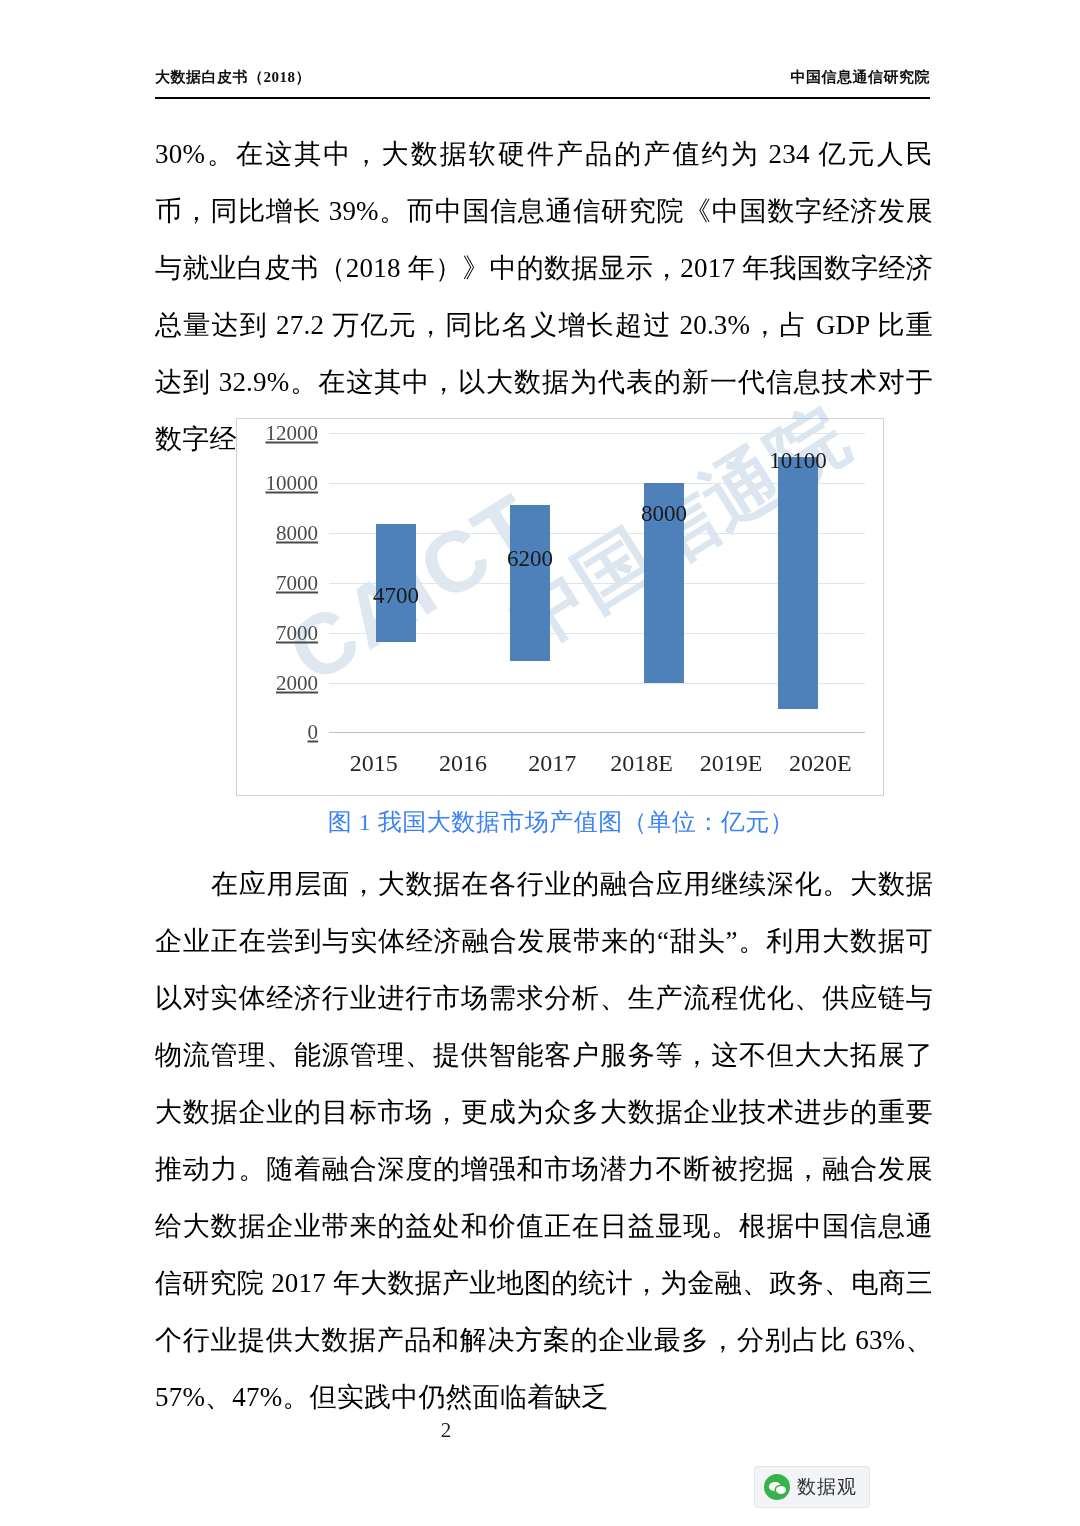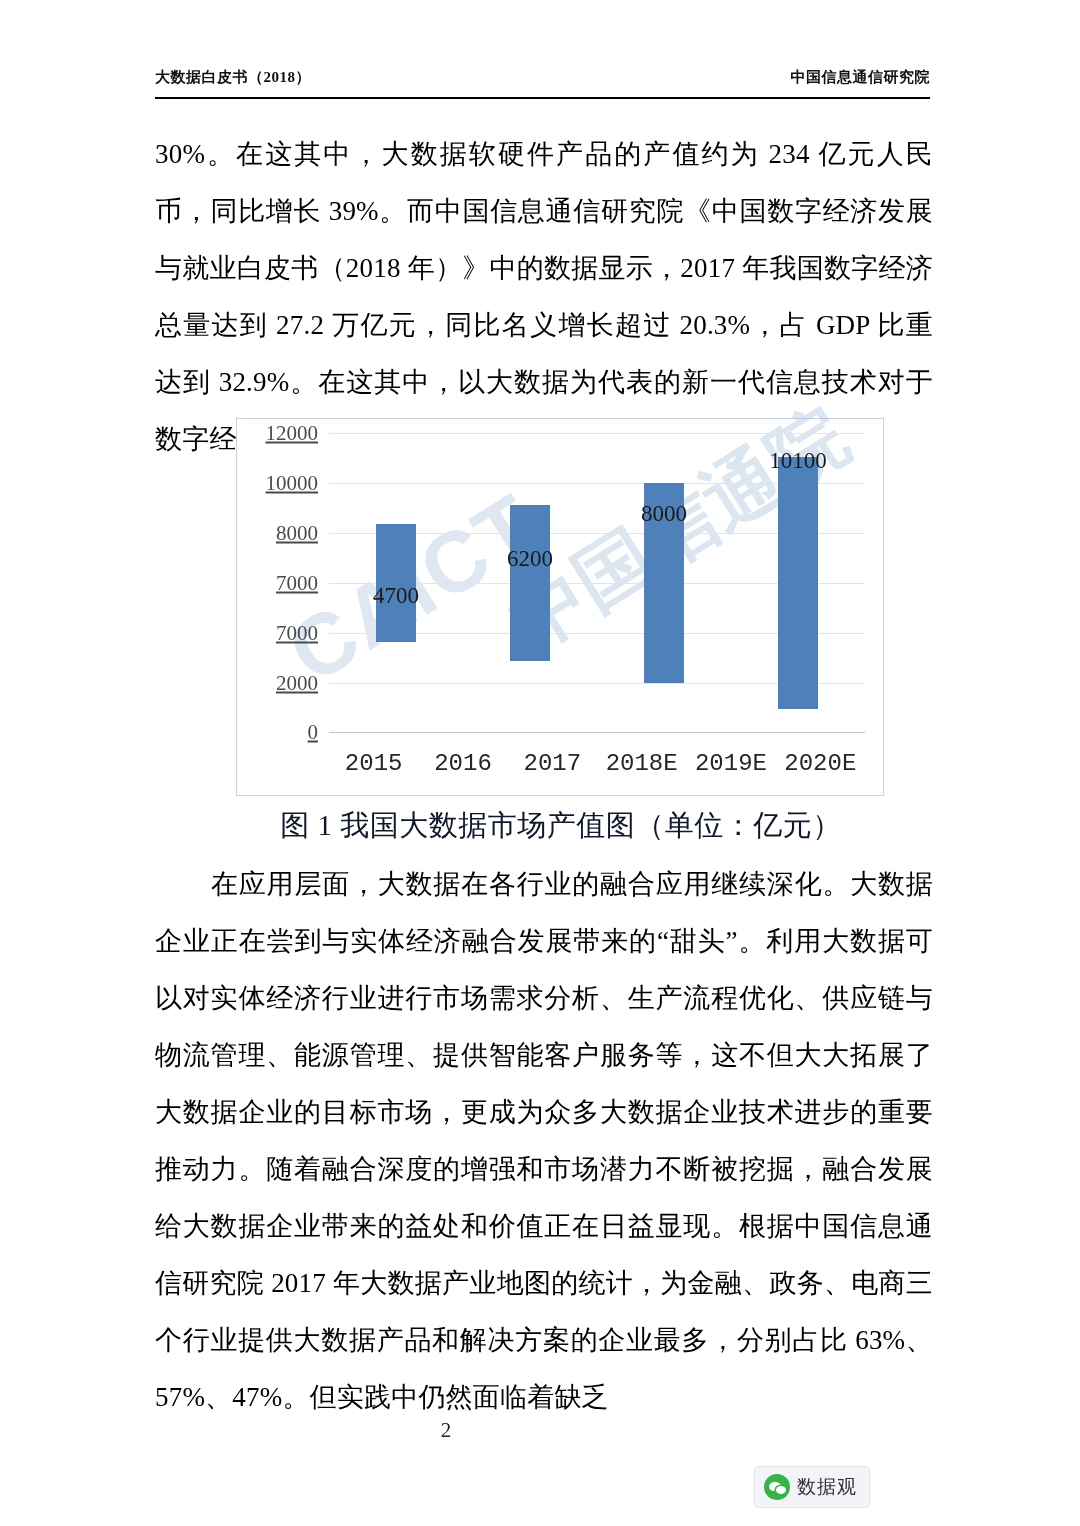--- a/index.html
+++ b/index.html
@@ -148,21 +148,20 @@
     right: 18px;
     bottom: 18px;
     display: flex;
     justify-content: space-around;
   }
   .xlabel {
     width: 16.6%;
     text-align: center;
     font-size: 24px;
     color: #262626;
-    font-family: Liberation Mono, monospace;
   }
   .watermark {
     position: absolute;
     left: 40px;
     top: 120px;
     font-size: 86px;
     font-weight: bold;
     color: rgba(150, 178, 210, 0.30);
     transform: rotate(-32deg);
     white-space: nowrap;
@@ -178,22 +177,22 @@
     font-weight: bold;
     color: rgba(150, 178, 210, 0.33);
     transform: rotate(-32deg);
     white-space: nowrap;
     pointer-events: none;
     font-family: "Liberation Serif", serif;
   }
   .figure-caption {
     margin-top: 10px;
     text-align: center;
-    font-size: 29px;
-    color: #0f172a;
+    font-size: 24px;
+    color: #3b82f6;
     letter-spacing: 0.5px;
   }
 
   
   .content-lower {
     position: absolute;
     left: 155px;
     top: 856px;
     width: 778px;
   }

